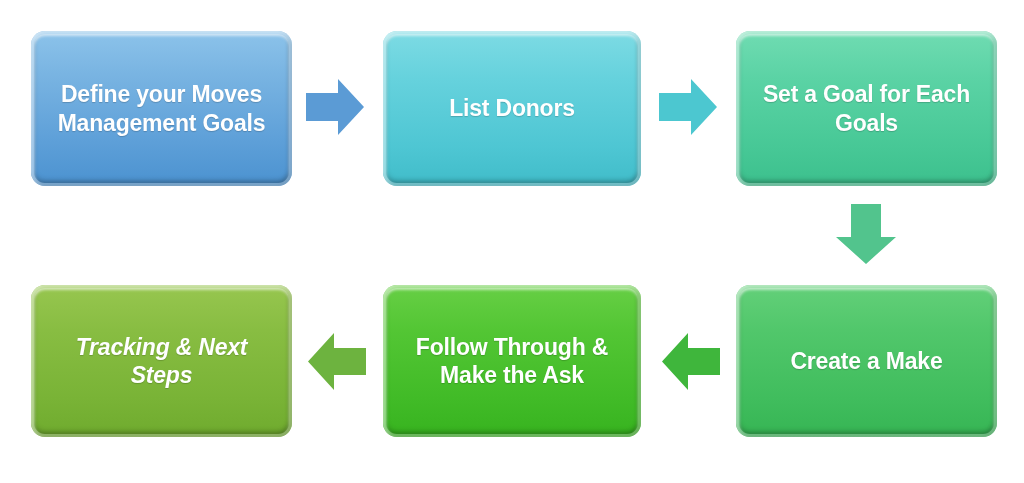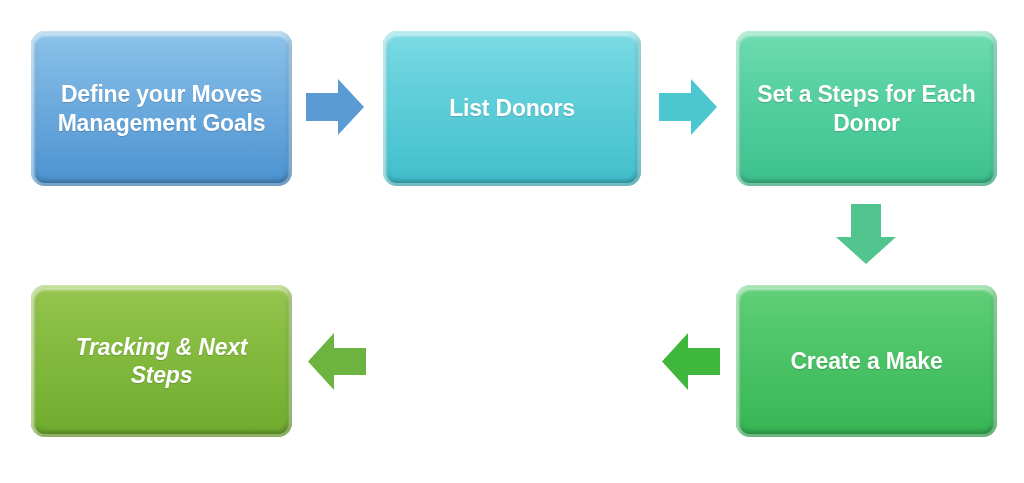--- a/index.html
+++ b/index.html
@@ -114,39 +114,42 @@
     <span class="label">List Donors</span>
   </div>
 
   <div class="arrow" style="left:659px; top:79px;">
     <svg width="58" height="56" viewBox="0 0 58 56" aria-hidden="true">
       <polygon points="0,14 32,14 32,0 58,28 32,56 32,42 0,42" fill="#4cc7d0"></polygon>
     </svg>
   </div>
 
   <div class="node n3" style="left:736px; top:31px; width:261px; height:155px;">
-    <span class="label">Set a Steps for Each Donor</span>
+    <span class="label">Set a Goal for Each Goals</span>
   </div>
 
   <div class="arrow" style="left:836px; top:204px;">
     <svg width="60" height="60" viewBox="0 0 60 60" aria-hidden="true">
       <polygon points="15,0 45,0 45,33 60,33 30,60 0,33 15,33" fill="#52c48d"></polygon>
     </svg>
   </div>
 
   <div class="node n4" style="left:736px; top:285px; width:261px; height:152px;">
     <span class="label">Create a Make</span>
   </div>
 
   <div class="arrow" style="left:662px; top:333px;">
     <svg width="58" height="57" viewBox="0 0 58 57" aria-hidden="true">
       <polygon points="58,15 26,15 26,0 0,28.5 26,57 26,42 58,42" fill="#3fb63c"></polygon>
     </svg>
   </div>
 
+  <div class="node n5" style="left:383px; top:285px; width:258px; height:152px;">
+    <span class="label">Follow Through &amp; Make the Ask</span>
+  </div>
 
   <div class="arrow" style="left:308px; top:333px;">
     <svg width="58" height="57" viewBox="0 0 58 57" aria-hidden="true">
       <polygon points="58,15 26,15 26,0 0,28.5 26,57 26,42 58,42" fill="#6db33f"></polygon>
     </svg>
   </div>
 
   <div class="node n6" style="left:31px; top:285px; width:261px; height:152px;">
     <span class="label">Tracking &amp; Next Steps</span>
   </div>

